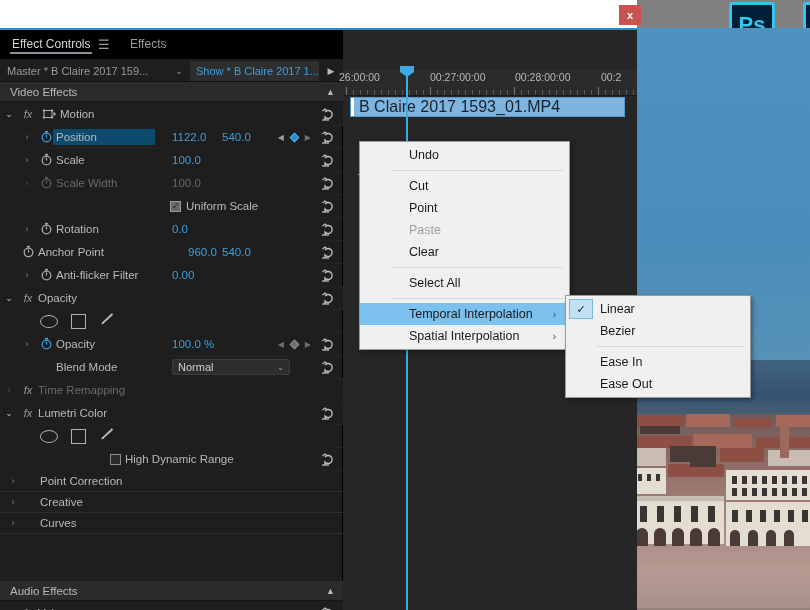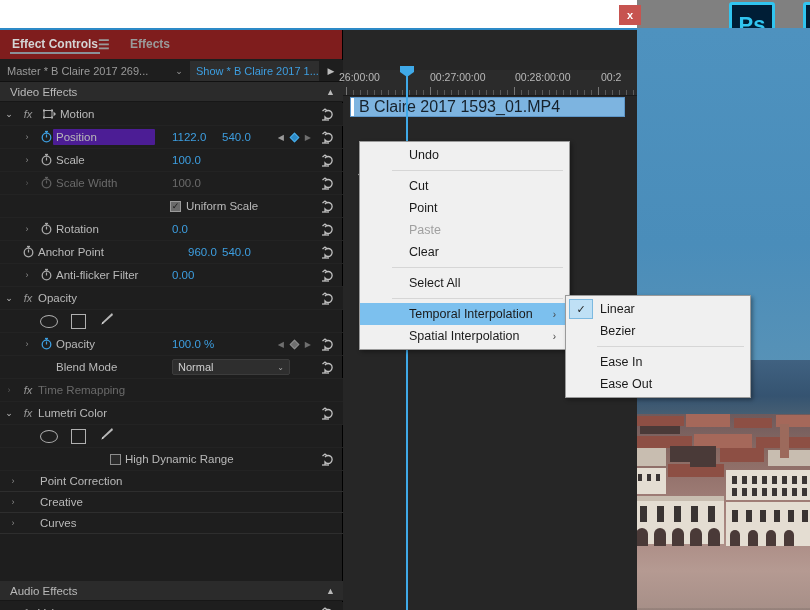--- a/index.html
+++ b/index.html
@@ -61,21 +61,21 @@
     position:absolute;left:619px;top:5px;width:22px;height:20px;
     background:#c75450;color:#ffffff;font-size:11px;font-weight:bold;
     display:flex;align-items:center;justify-content:center;cursor:pointer;
   }
 
   
   #ec-panel{
     position:absolute;left:0;top:0;width:343px;height:582px;
     background:#1e1e1e;border-right:1px solid #000;box-sizing:border-box;
   }
-  #tabbar{height:29px;background:#7f1d1d;position:relative;font-weight:bold;}
+  #tabbar{height:29px;background:#000000;position:relative;}
   .tab{
     position:absolute;top:0;height:29px;line-height:29px;font-size:12px;
     color:#9a9a9a;padding:0 8px;cursor:pointer;
   }
   .tab.active{color:#d4d4d4;}
   .tab.active::after{
     content:"";position:absolute;left:6px;right:6px;bottom:5px;height:2px;background:#8a9199;
   }
   #panel-menu{
     position:absolute;left:98px;top:0;height:29px;line-height:29px;
@@ -135,21 +135,21 @@
     width:7px;height:7px;transform:rotate(45deg);cursor:pointer;
     box-sizing:border-box;
   }
   .dia.blue{background:#2d8ac7;border:1px solid #4aaee8;}
   .dia.grey{background:#6f6f6f;border:1px solid #8d8d8d;}
 
   
   .motion-ico{width:22px;display:flex;align-items:center;justify-content:center;gap:1px;}
 
   
-  .lbl-sel{background:#4c1d95;padding:2px 58px 2px 3px;margin-left:-3px;border-radius:1px;}
+  .lbl-sel{background:#0c4a6e;padding:2px 58px 2px 3px;margin-left:-3px;border-radius:1px;}
 
   
   .cbx{
     width:11px;height:11px;border:1px solid #8d8d8d;background:#2b2b2b;
     display:inline-flex;align-items:center;justify-content:center;
     font-size:9px;color:#d8d8d8;box-sizing:border-box;cursor:pointer;
   }
   .cbx.checked{background:#6a6a6a;border-color:#9a9a9a;color:#1a1a1a;}
 
   
@@ -334,21 +334,21 @@
 
   <div id="ec-panel">
 
     <div id="tabbar">
       <div class="tab active" style="left:4px;">Effect Controls</div>
       <div id="panel-menu">☰</div>
       <div class="tab" style="left:122px;">Effects</div>
     </div>
 
     <div id="clipbar">
-      <div id="master-field">Master * B Claire 2017 269...</div>
+      <div id="master-field">Master * B Claire 2017 159...</div>
       <div id="master-caret">⌄</div>
       <div id="show-field">Show * B Claire 2017 1...</div>
       <div id="show-arrow">▶</div>
     </div>
 
     <div class="section-hdr" style="position:absolute;left:0;top:52px;width:343px;">
       <span>Video Effects</span>
       <span class="collapse">▲</span>
     </div>
 

